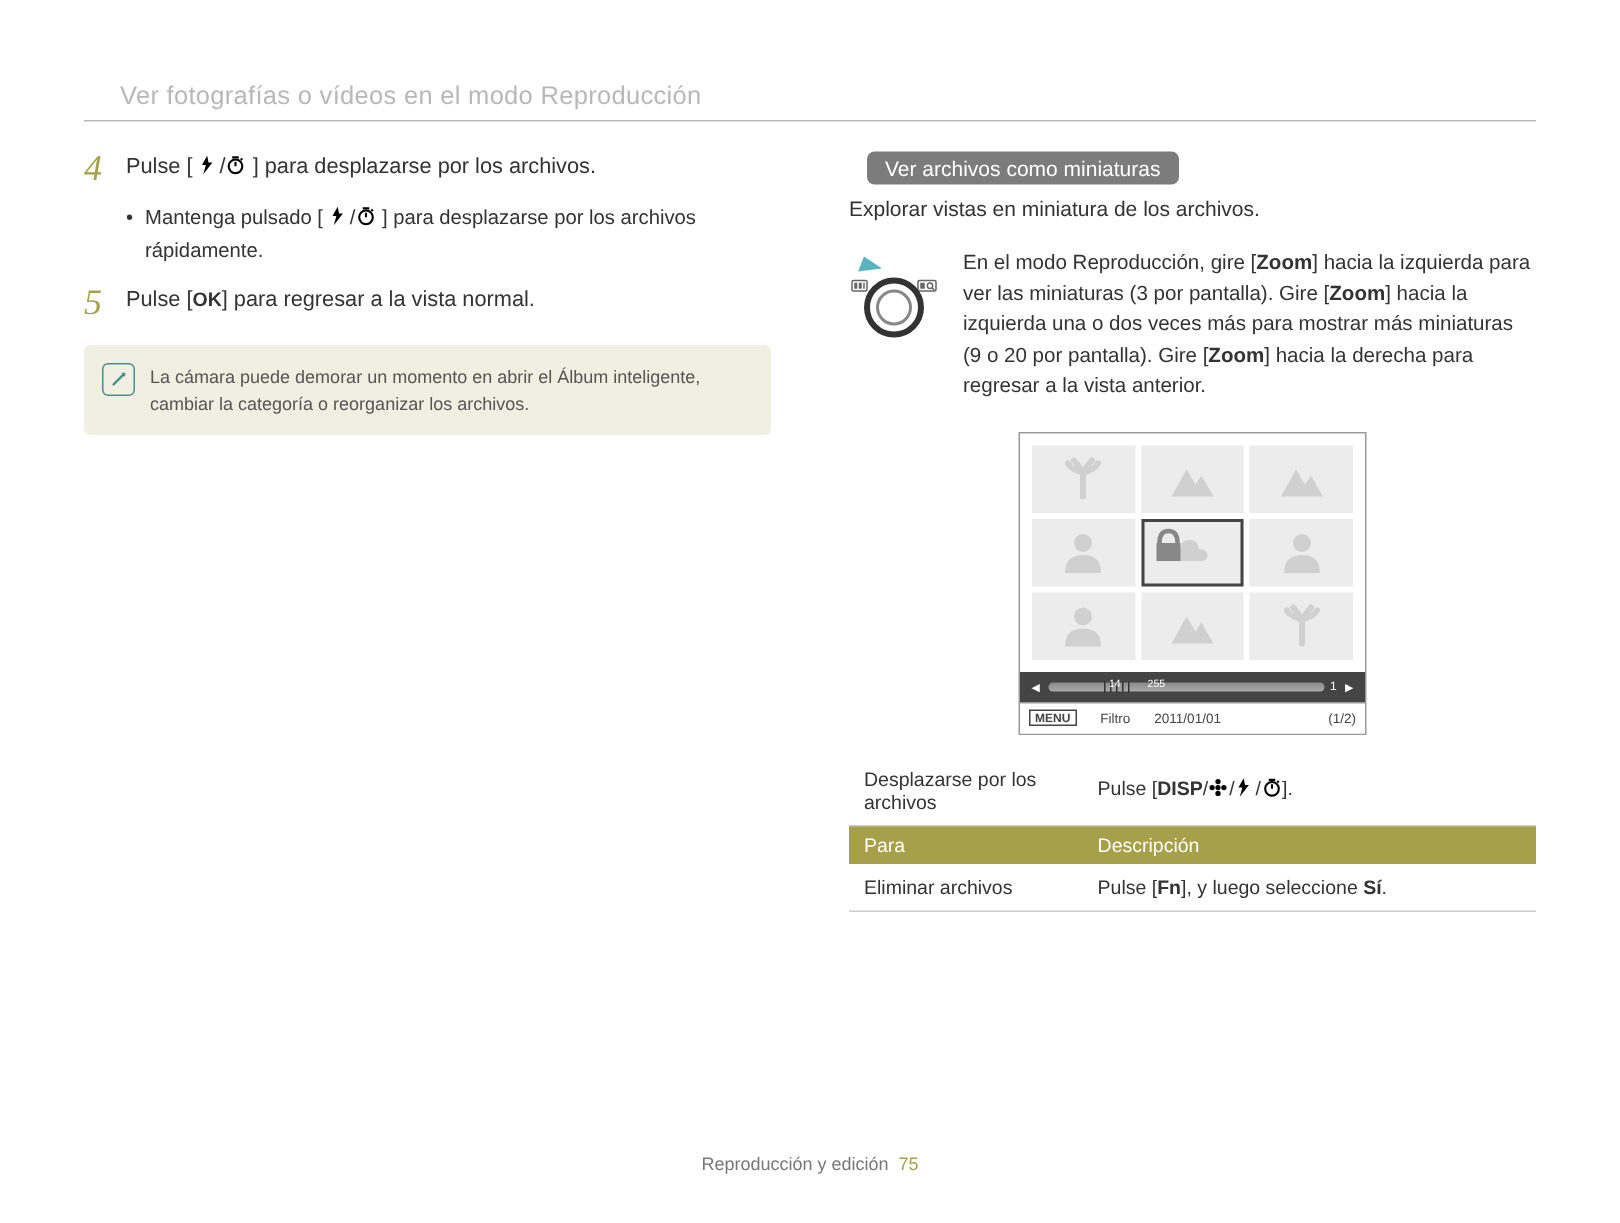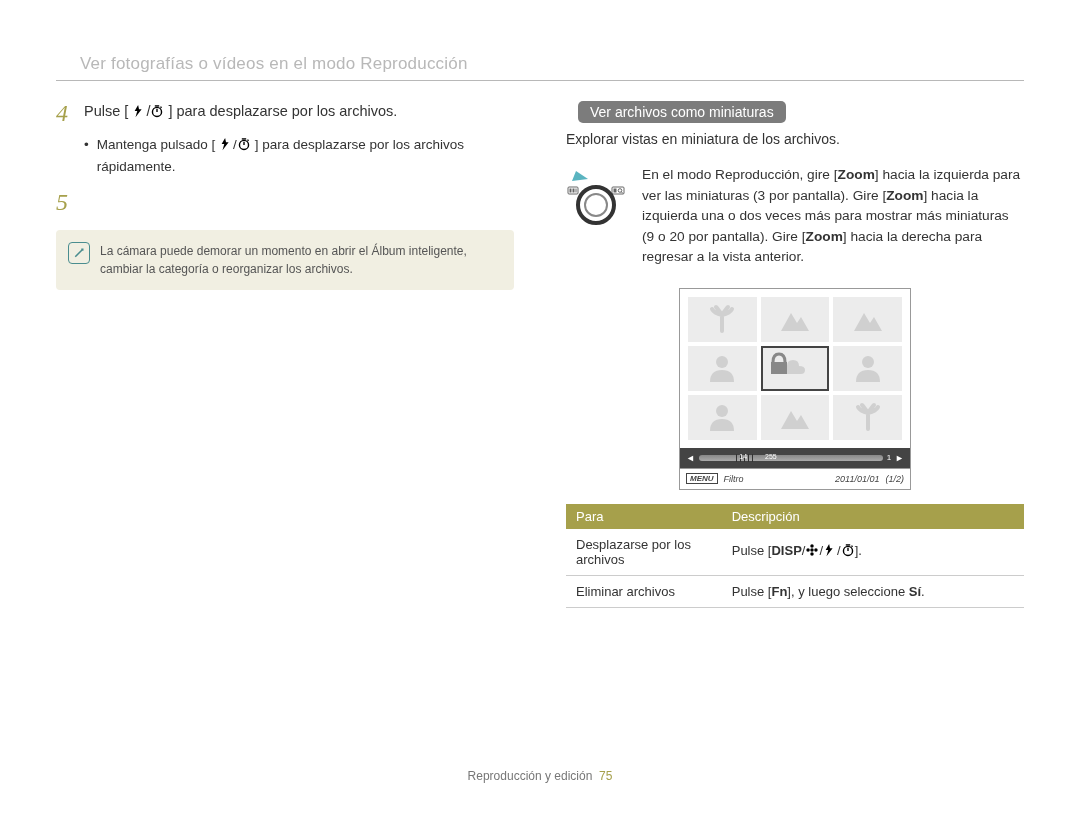--- a/index.html
+++ b/index.html
@@ -69,23 +69,23 @@
   }
   .thumb-grid{flex:1;padding:8px;display:grid;grid-template-columns:repeat(3,1fr);grid-template-rows:repeat(3,1fr);gap:4px;}
   .thumb{background:#ececec;display:flex;align-items:center;justify-content:center;position:relative;}
   .thumb svg{width:32px;height:32px;fill:#d0d0d0;}
   .thumb.selected{outline:2px solid #444;outline-offset:-2px;}
   .slider-bar{height:20px;background:#444;display:flex;align-items:center;padding:0 6px;color:#fff;font-size:9px;gap:4px;}
   .slider-track{flex:1;height:6px;background:linear-gradient(#888,#aaa);border-radius:3px;position:relative;}
   .slider-track .marks{position:absolute;left:20%;top:-1px;height:8px;display:flex;gap:3px;}
   .slider-track .marks span{width:1px;background:#333;}
   .slider-num{font-size:8px;}
-  .screen-footer{height:20px;background:#fff;border-top:1px solid #999;display:flex;align-items:center;padding:0 6px;font-size:9px;color:#444;gap:6px;font-style:italic;}
+  .screen-footer{height:20px;background:#fff;border-top:1px solid #999;display:flex;align-items:center;padding:0 6px;font-size:9px;color:#444;gap:16px;}
   .menu-chip{border:1px solid #444;padding:0 3px;font-size:8px;font-weight:bold;}
-  .screen-footer .date{flex:1;text-align:right;}
+  .screen-footer .date{flex:1;text-align:left;}
   table.ref{width:100%;border-collapse:collapse;font-size:13px;}
   table.ref th{background:var(--accent);color:#fff;font-weight:400;text-align:left;padding:5px 10px;}
   table.ref td{padding:8px 10px;border-bottom:1px solid #ccc;vertical-align:middle;}
   table.ref td:first-child{width:34%;}
   .disp{font-weight:bold;font-family:Arial;}
   .fn{font-family:Arial;font-weight:bold;}
   .footer{
     position:absolute;bottom:32px;left:0;right:0;text-align:center;
     font-size:12px;color:#777;
   }
@@ -161,20 +161,23 @@
               <use href="#flash-ico"></use>
             </svg></span>/<span class="icon-inline"><svg viewBox="0 0 16 16">
               <use href="#timer-ico"></use>
             </svg></span>
         <span>] para desplazarse por los archivos rápidamente.</span>
       </span>
     </div>
 
     <div class="step">
       <div class="step-num">5</div>
+      <div class="step-body">
+        <span>Pulse [</span><span class="ok">OK</span><span>] para regresar a la vista normal.</span>
+      </div>
     </div>
 
     <div class="note-box">
       <div class="note-icon">
         <svg viewBox="0 0 16 16">
             <path d="M3 13 L13 3 M11 3 L13 3 L13 5"></path>
           </svg>
       </div>
       <span>La cámara puede demorar un momento en abrir el Álbum inteligente, cambiar la categoría o reorganizar los archivos.</span>
     </div>
@@ -276,36 +279,36 @@
         <span class="menu-chip">MENU</span>
         <span>Filtro</span>
         <span class="date">2011/01/01</span>
         <span>(1/2)</span>
       </div>
     </div>
 
     <table class="ref">
       <tbody>
           <tr>
-        <th>Para</th>
-        <th>Descripción</th>
-      </tr>
-      <tr>
         <td>Desplazarse por los archivos</td>
         <td>
           <span>Pulse [</span><span class="disp">DISP</span>/<span class="icon-inline"><svg viewBox="0 0 16 16">
                   <use href="#flower-ico"></use>
                 </svg></span>/<span class="icon-inline"><svg viewBox="0 0 16 16">
                   <use href="#flash-ico"></use>
                 </svg></span>/<span class="icon-inline"><svg viewBox="0 0 16 16">
                   <use href="#timer-ico"></use>
                 </svg></span><span>].</span>
         </td>
       </tr>
       <tr>
+        <th>Para</th>
+        <th>Descripción</th>
+      </tr>
+      <tr>
         <td>Eliminar archivos</td>
         <td>
           <span>Pulse [</span><span class="fn">Fn</span><span>], y luego seleccione </span><span class="bold">Sí</span><span>.</span>
         </td>
       </tr>
     </tbody>
       </table>
 
   </div>
 </div>

